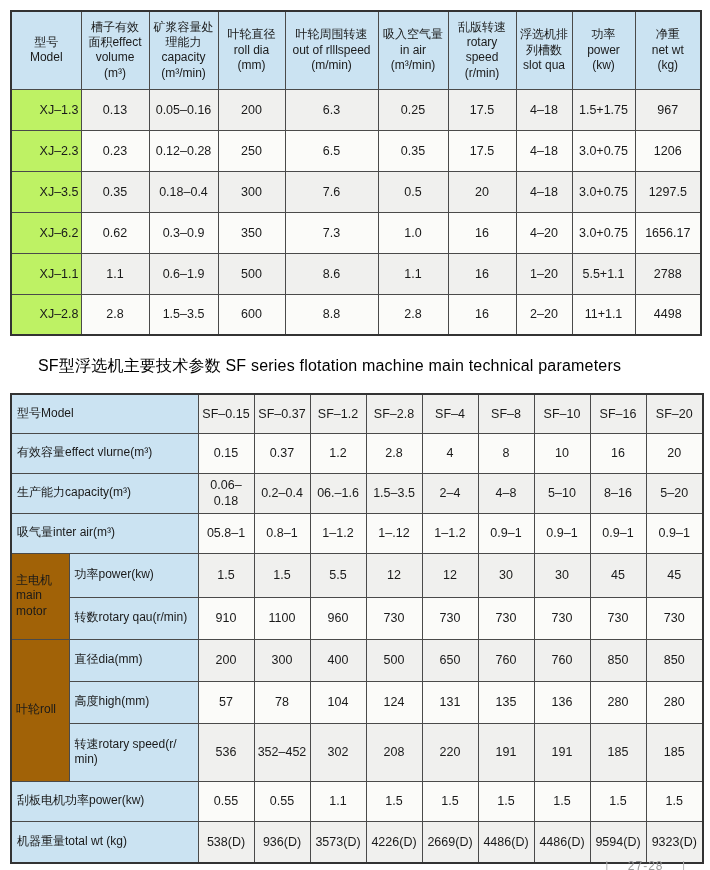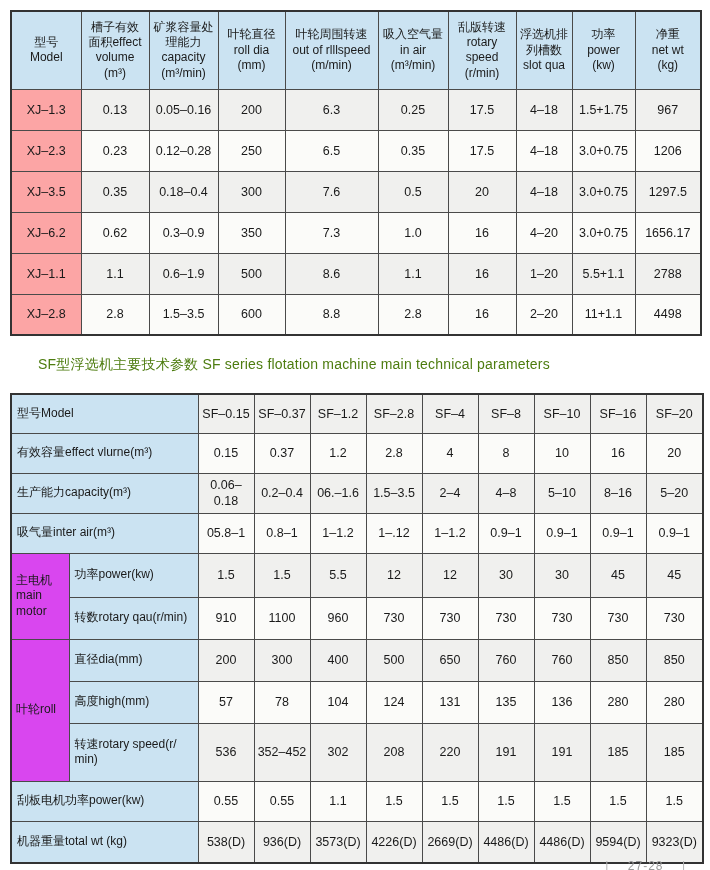--- a/index.html
+++ b/index.html
@@ -15,28 +15,28 @@
     text-align:center;vertical-align:middle;
     font-size:12.5px;line-height:1.28;
     padding:1px 2px;
     white-space:pre-line;
     overflow:hidden;
   }
   .tbl{position:absolute;left:10px;border:2px solid #333333;}
   #table1{top:10px;width:692px;}
   #table2{top:393px;width:692px;padding-left:31px;}
   td.hcell{background:#cbe3f2;font-size:12px;font-weight:normal;}
-  td.bluecell{background:#fca5a5;}
+  td.bluecell{background:#bef264;text-align:right;}
   td.label{background:#cbe3f2;text-align:left;padding-left:5px;font-size:12px;}
-  td.grouplabel{background:#d946ef;text-align:left;padding-left:4px;font-size:12px;}
+  td.grouplabel{background:#a16207;text-align:left;padding-left:4px;font-size:12px;}
   td.stripe-a{background:#f0f0ee;}
   td.stripe-b{background:#fbfbf9;}
   .section-title{
     position:absolute;left:38px;top:356px;width:660px;height:22px;
-    color:#4d7c0f;font-size:14px;letter-spacing:0.2px;
+    color:#000000;font-size:16px;letter-spacing:0.2px;
     white-space:nowrap;
   }
   .page-footer{
     position:absolute;left:0px;top:859px;width:700px;
     text-align:right;color:#9a9a9a;font-size:12px;
     letter-spacing:1px;
   }
   .page-footer .sep{color:#b5b5b5;margin:0 14px;}
 </style>
 </head>

